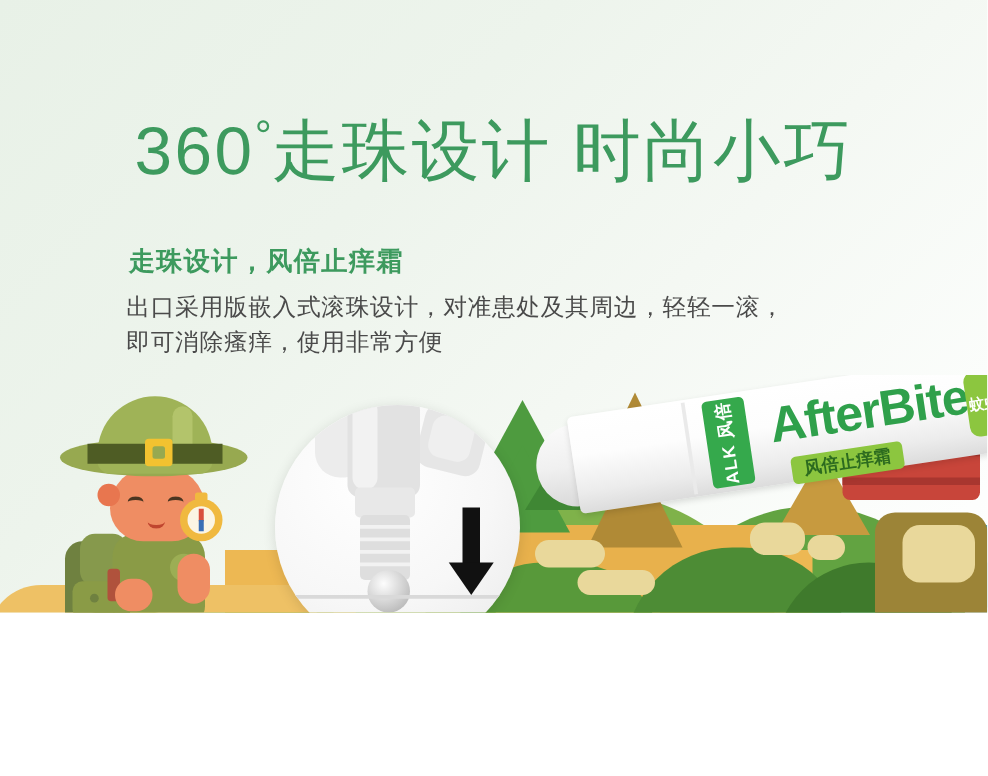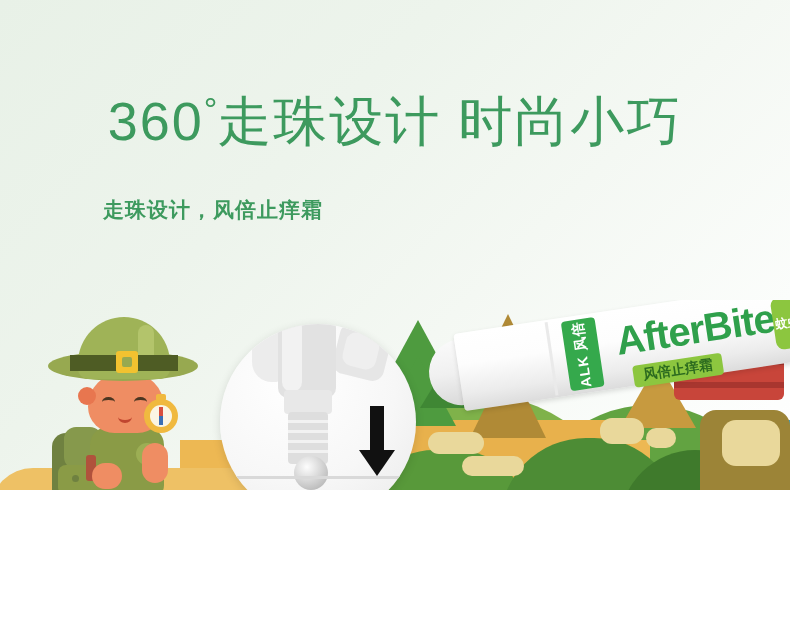--- a/index.html
+++ b/index.html
@@ -214,20 +214,24 @@
 <body>
 
 <div class="page">
 
   <div class="headline">
     <span>360</span><span class="deg">°</span><span>走珠设计 时尚小巧</span>
   </div>
 
   <div class="subhead">走珠设计，风倍止痒霜</div>
 
+  <div class="body-text">
+    <div>出口采用版嵌入式滚珠设计，对准患处及其周边，轻轻一滚，</div>
+    <div>即可消除瘙痒，使用非常方便</div>
+  </div>
 
   <div class="scene">
 
     <i class="sky"></i>
 
     <i class="river"></i>
     <i class="river2"></i>
 
     <i class="hillA"></i>
     <i class="hillB"></i>

